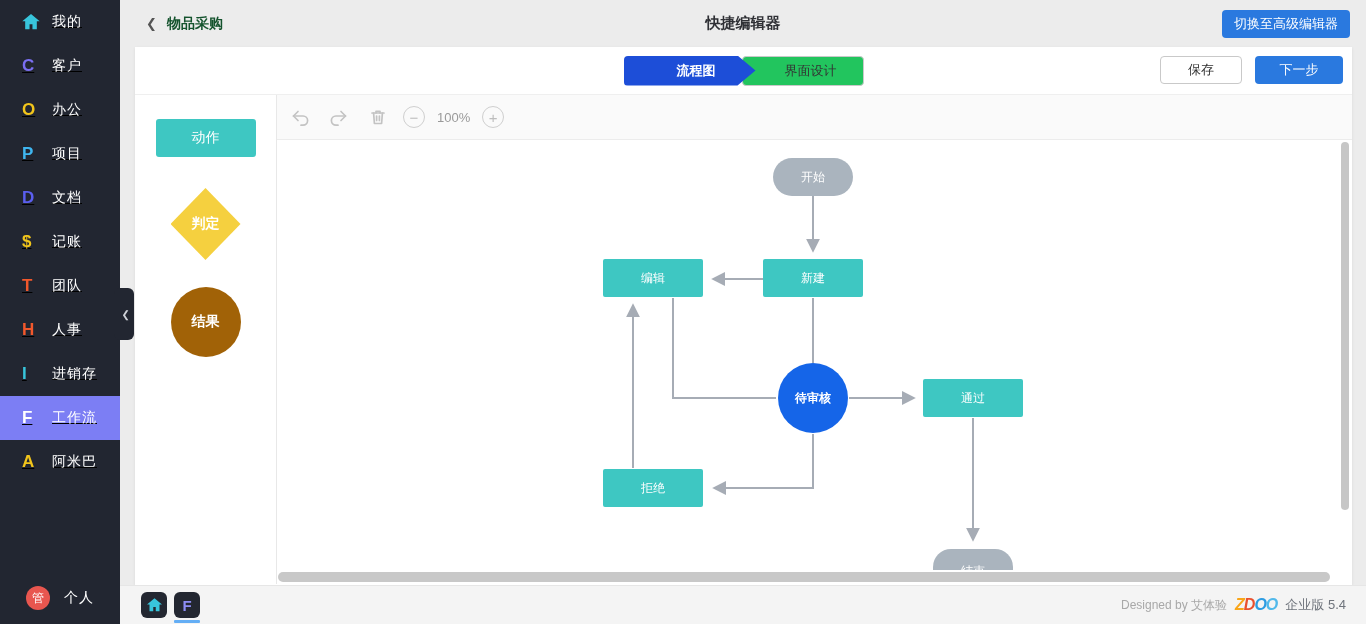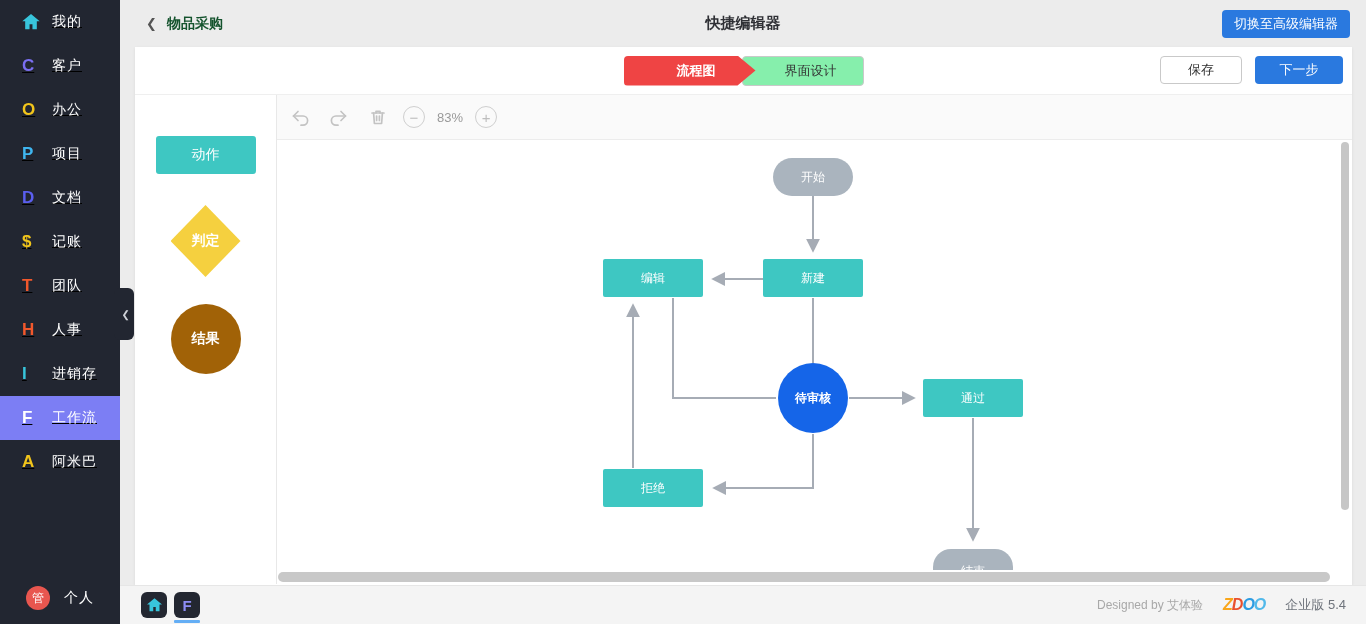--- a/index.html
+++ b/index.html
@@ -39,37 +39,37 @@
     background:#2A79DF; color:#fff; border:none; border-radius:4px; font-size:13px; cursor:pointer;
     font-family:inherit; }
 
   .card { position:absolute; left:15px; top:47px; width:1217px; height:538px; background:#fff;
     box-shadow:0 1px 3px rgba(0,0,0,.08); }
 
   
   .tabrow { position:relative; height:48px; display:flex; align-items:center;
     justify-content:center; border-bottom:1px solid #efefef; background:#fff; }
   .tab-group { position:relative; width:240px; height:30px; }
-  .tab-ui { position:absolute; left:118px; top:0; width:122px; height:30px; background:#86efac;
+  .tab-ui { position:absolute; left:118px; top:0; width:122px; height:30px; background:#22c55e;
     border:1px solid #c9c9c9; border-radius:4px; display:flex; align-items:center;
     justify-content:center; padding-left:16px; font-size:13px; color:#333; cursor:pointer; }
-  .tab-flow { position:absolute; left:0; top:0; width:132px; height:30px; background:#ef4444;
+  .tab-flow { position:absolute; left:0; top:0; width:132px; height:30px; background:#1d4ed8;
     color:#fff; font-size:13px; font-weight:bold; display:flex; align-items:center;
     justify-content:center; padding-right:16px; border-radius:4px; cursor:pointer;
     clip-path:polygon(0 0,114px 0,132px 15px,114px 30px,0 30px); z-index:2;padding-left:29px; }
   .tab-actions { position:absolute; right:9px; top:9px; display:flex; gap:13px; }
   .btn-save { width:82px; height:28px; background:#fff; border:1px solid #c9c9c9;
     border-radius:4px; font-size:13px; color:#333; cursor:pointer; font-family:inherit; }
   .btn-next { width:88px; height:28px; background:#2A79DF; border:none; border-radius:4px;
     font-size:13px; color:#fff; cursor:pointer; font-family:Liberation Mono, monospace; }
 
   
   .workspace { display:flex; height:489px; }
   .palette { width:142px; border-right:1px solid #e8e8e8; padding-top:24px; background:#fff; }
-  .shape-action { width:100px; height:38px; margin:17px auto; background:#3EC7C2; border-radius:3px;
+  .shape-action { width:100px; height:38px; margin:0 auto; background:#3EC7C2; border-radius:3px;
     color:#fff; font-size:14px; display:flex; align-items:center; justify-content:center;
     cursor:grab; }
   .shape-decision { width:70px; height:72px; margin:31px auto 0; background:#F5D03F;
     clip-path:polygon(50% 0,100% 50%,50% 100%,0 50%); color:#fff; font-size:14px;
     font-weight:bold; display:flex; align-items:center; justify-content:center; cursor:grab; }
   .shape-result { width:70px; height:70px; margin:27px auto 0; background:#a16207;
     border-radius:50%; color:#fff; font-size:14px; font-weight:bold; display:flex;
     align-items:center; justify-content:center; cursor:grab; }
 
   .canvas-wrap { position:relative; width:1075px; }
@@ -101,21 +101,21 @@
   
   .footer { position:absolute; left:0; bottom:0; width:1246px; height:39px; background:#f4f4f4;
     border-top:1px solid #e6e6e6; display:flex; align-items:center; }
   .task-icons { display:flex; gap:7px; margin-left:21px; }
   .task-icon { width:26px; height:26px; background:#232731; border-radius:6px; display:flex;
     align-items:center; justify-content:center; cursor:pointer; position:relative; }
   .task-icon.home svg { fill:#38C5DC; }
   .task-icon .f-letter { color:#8D8DF5; font-weight:bold; font-size:15px; }
   .task-underline { position:absolute; left:0; bottom:-5px; width:26px; height:3px;
     background:#64AEF5; border-radius:1px; }
-  .credits { margin-left:auto; margin-right:20px; display:flex; align-items:center; gap:20px; }
+  .credits { margin-left:auto; margin-right:20px; display:flex; align-items:center; gap:8px; }
   .designed-by { font-size:12px; color:#a8a8a8; }
   .zdoo-logo { font-size:16px; font-weight:bold; font-style:italic; letter-spacing:-1px;
     display:flex; align-items:center; }
   .lz{color:#F9A61A}.ld{color:#E9502E}.lo1{color:#2D9CE2}.lo2{color:#52B9EA}
   .edition { font-size:13px; color:#6f747c; }
 </style>
 </head>
 <body>
 
 <aside class="sidebar">
@@ -224,21 +224,21 @@
           <span class="tb-btn">
             <svg width="20" height="20" viewBox="0 0 20 20">
                 <path d="M4 6 H16"></path>
                 <path d="M8 6 V4.3 H12 V6"></path>
                 <path d="M5.6 6 L6.4 16.5 H13.6 L14.4 6"></path>
                 <path d="M8.6 9 V13.5"></path>
                 <path d="M11.4 9 V13.5"></path>
               </svg>
           </span>
           <span class="zoom-btn">−</span>
-          <span class="zoom-level">83%</span>
+          <span class="zoom-level">100%</span>
           <span class="zoom-btn">+</span>
         </div>
 
         <div class="canvas">
           <svg class="edges" width="1075" height="430" viewBox="0 0 1075 430">
             <defs>
               <marker id="arr" markerWidth="7" markerHeight="7" refX="5.6" refY="3.5" orient="auto">
                 <path d="M0,0 L7,3.5 L0,7 Z" fill="#A6ACB5"></path>
               </marker>
             </defs>

